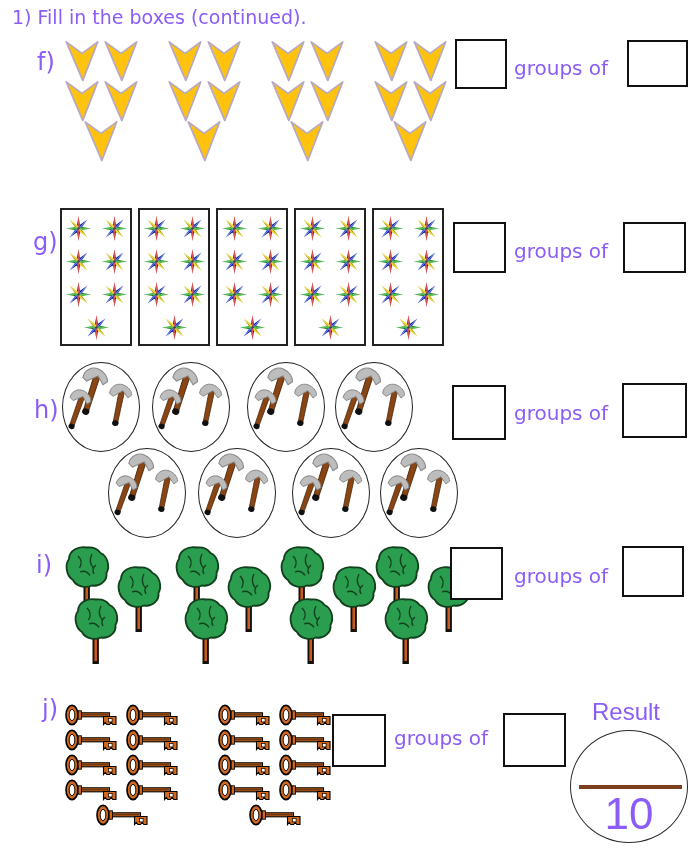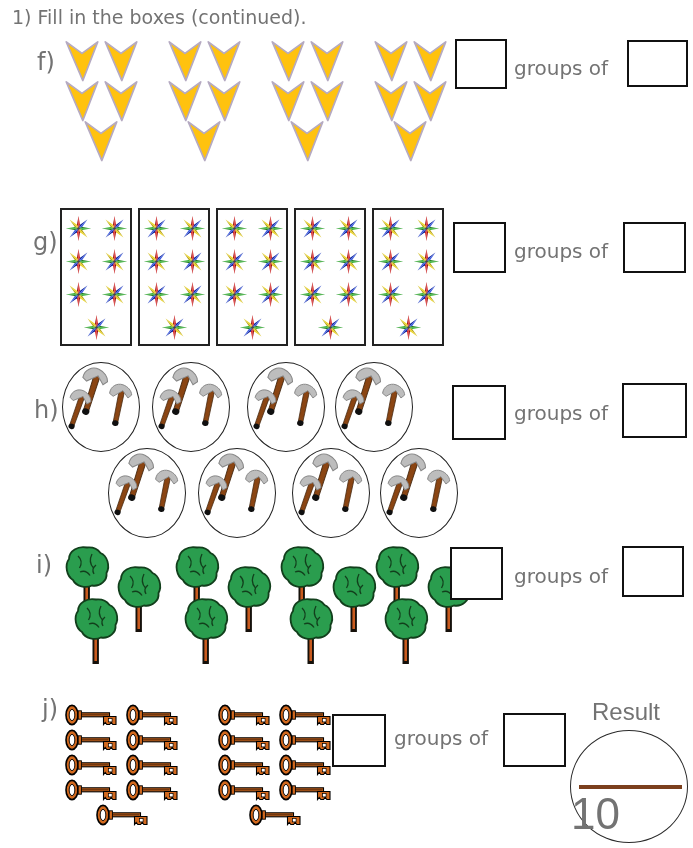--- a/index.html
+++ b/index.html
@@ -1,17 +1,17 @@
 <!DOCTYPE html>
 <html><head>
 <meta charset="utf-8">
 <style>
   html,body{margin:0;padding:0;background:#fff;}
   #canvas{position:relative;width:693px;height:848px;background:#fff;overflow:hidden;
-          font-family:"DejaVu Sans",sans-serif;color:#737373;}
+          font-family:"DejaVu Sans",sans-serif;color:#8b5cf6;}
   .abs{position:absolute;}
   .title{font-size:19px;font-weight:400;}
   .row-label{font-size:24px;}
   .groups-of{font-size:20px;}
   .box{position:absolute;border:2.5px solid #111;background:#fff;box-sizing:border-box;}
 
   .groups{position:absolute;}
   
   #groups-f{display:flex;gap:29px;}
   .arrow-group{display:flex;flex-direction:column;width:74px;}
@@ -42,21 +42,21 @@
   .key-group{position:absolute;display:flex;flex-direction:column;gap:3px;width:113px;}
   #groups-j .key-group:nth-child(1){left:0;top:0}
   #groups-j .key-group:nth-child(2){left:153px;top:0}
   .key-row{display:flex;gap:9px;}
   .key-row.last{justify-content:center;}
   
   .result-label{font-family:Liberation Sans, sans-serif;font-size:24px;}
   .result-circle{position:absolute;left:570px;top:730px;width:118px;height:113px;
                  border:1.5px solid #2a2a2a;border-radius:50%;box-sizing:border-box;background:#fff;}
   .result-line{position:absolute;left:8px;top:54px;width:103px;height:4px;}
-  .result-value{position:absolute;left:0;top:58px;width:100%;text-align:left;
+  .result-value{position:absolute;left:0;top:58px;width:100%;text-align:center;
                 font-family:"Liberation Sans",sans-serif;font-size:44px;}
 </style>
 </head>
 <body>
 
 <div id="canvas">
 
   <div class="abs title" style="left:12px;top:6px">1) Fill in the boxes (continued).</div>
 
   <div class="abs row-label" style="left:37px;top:48px">f)</div>

